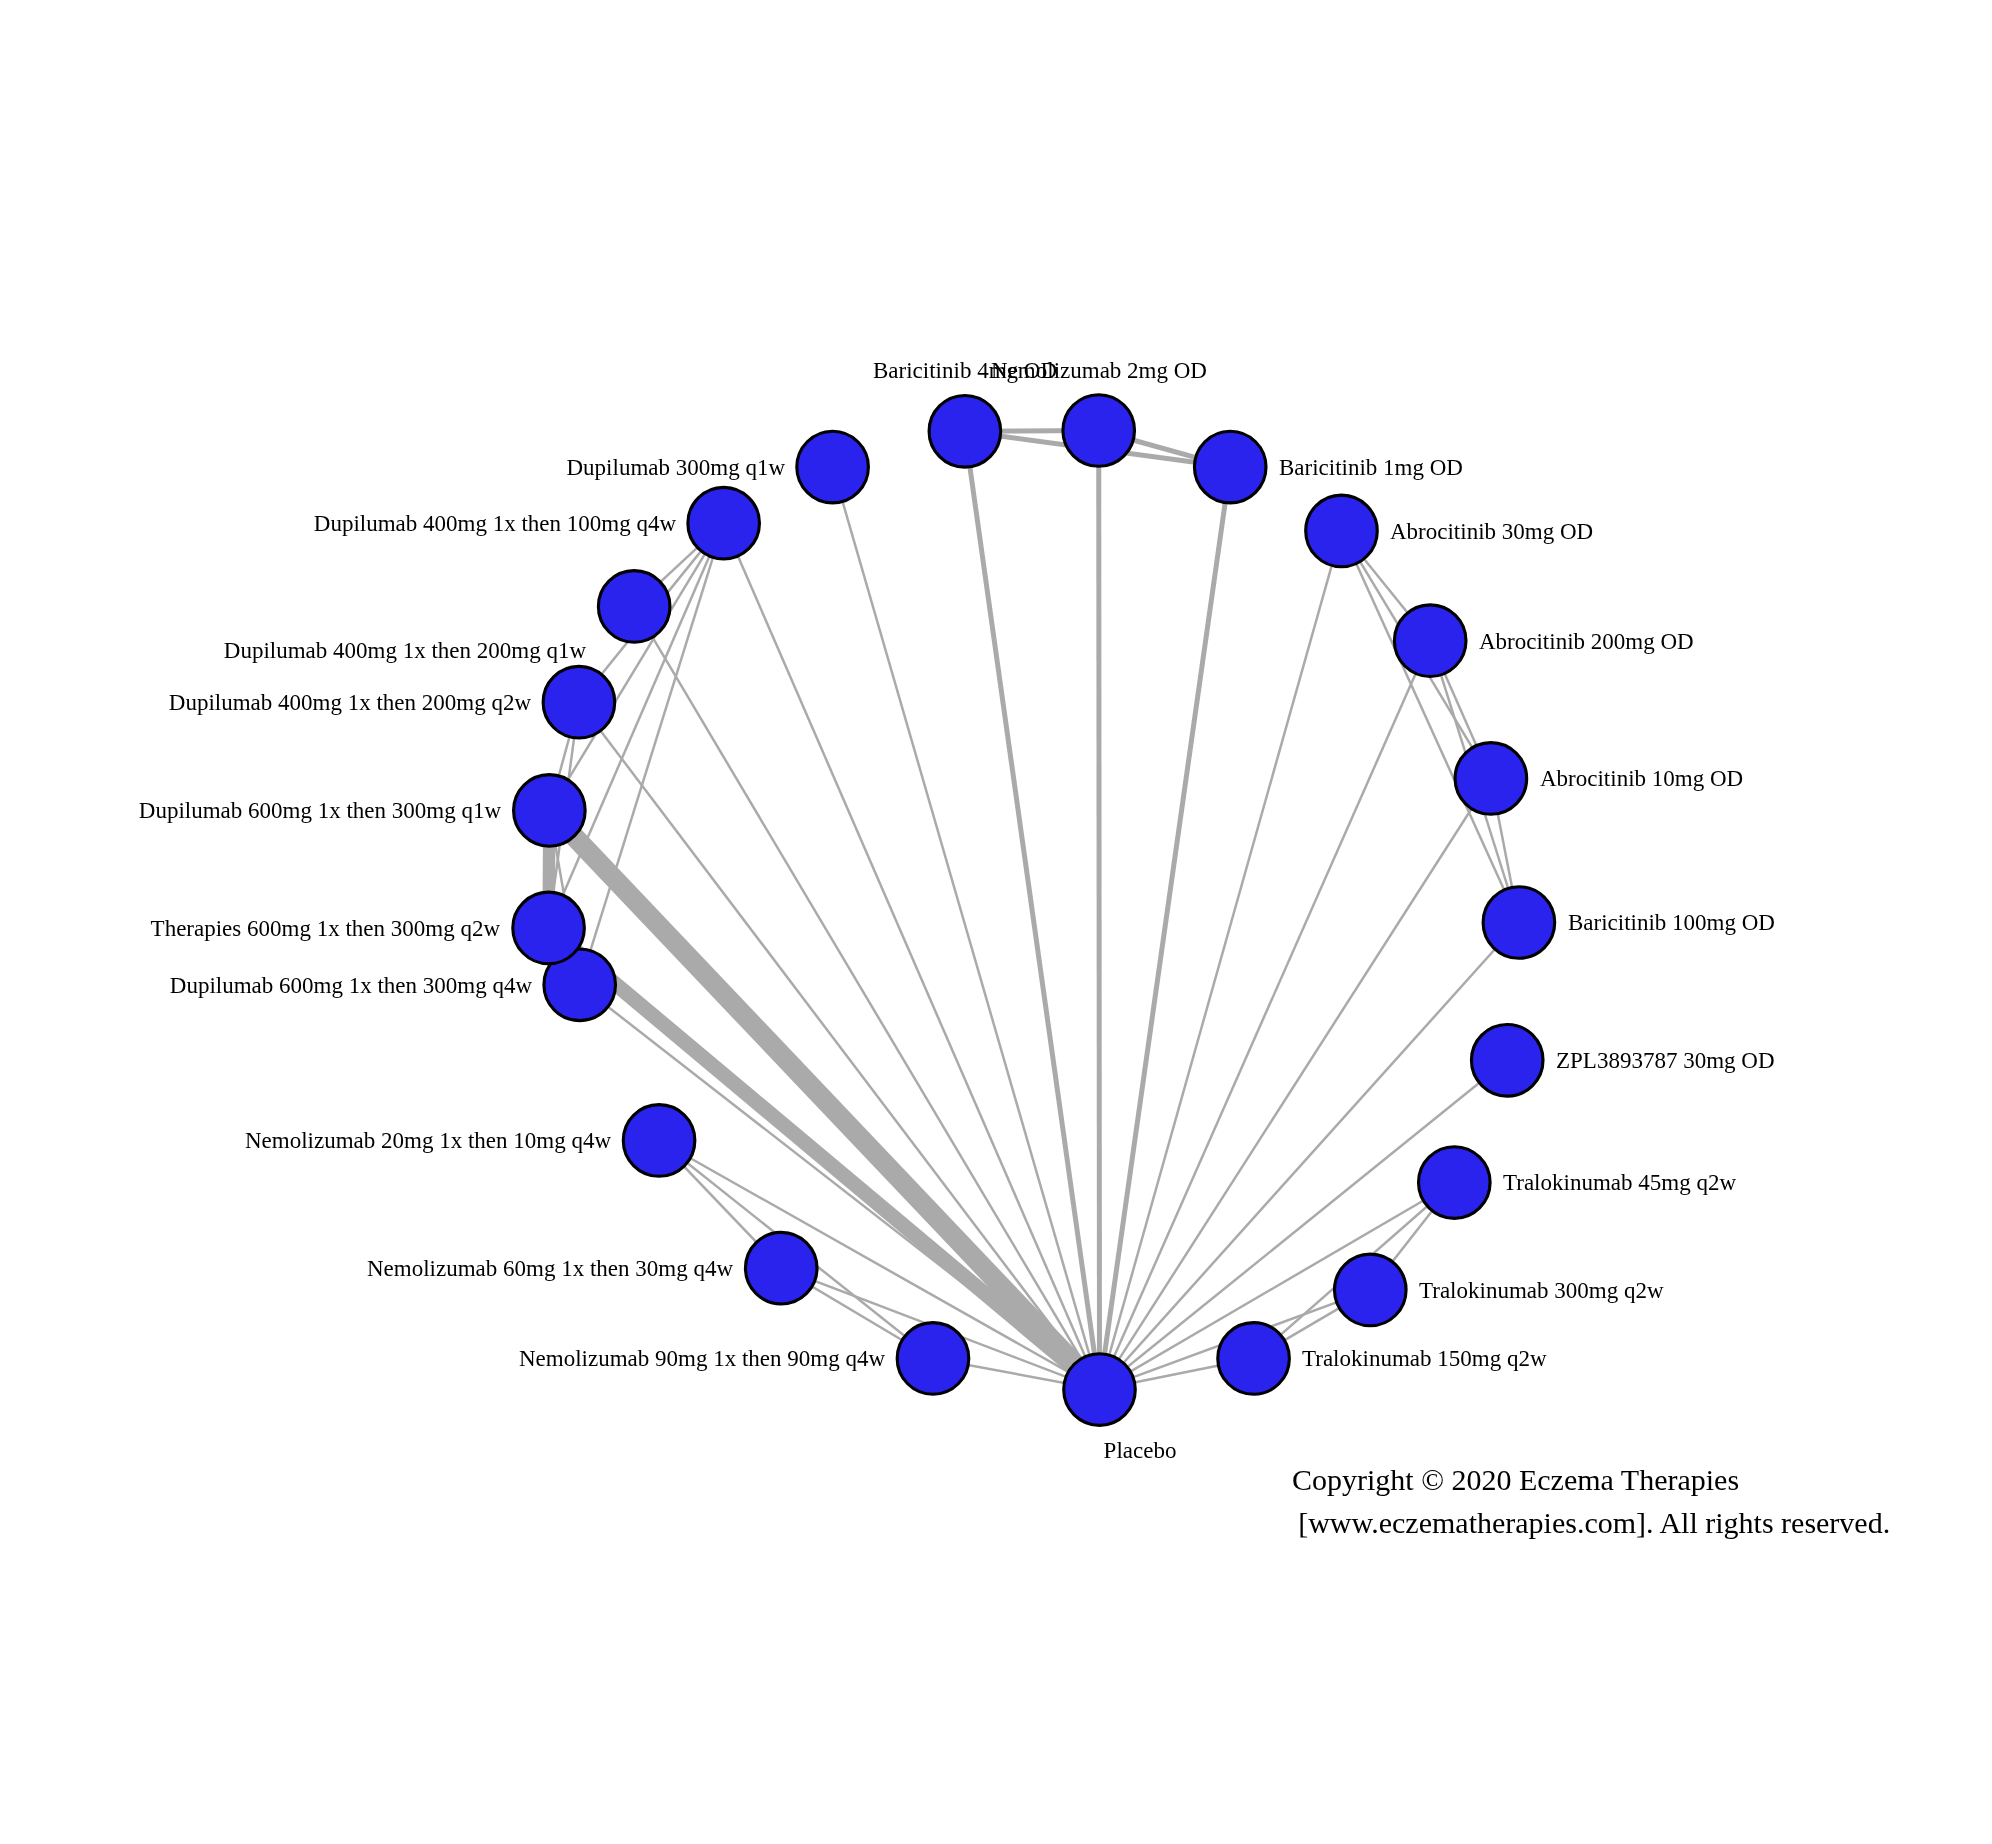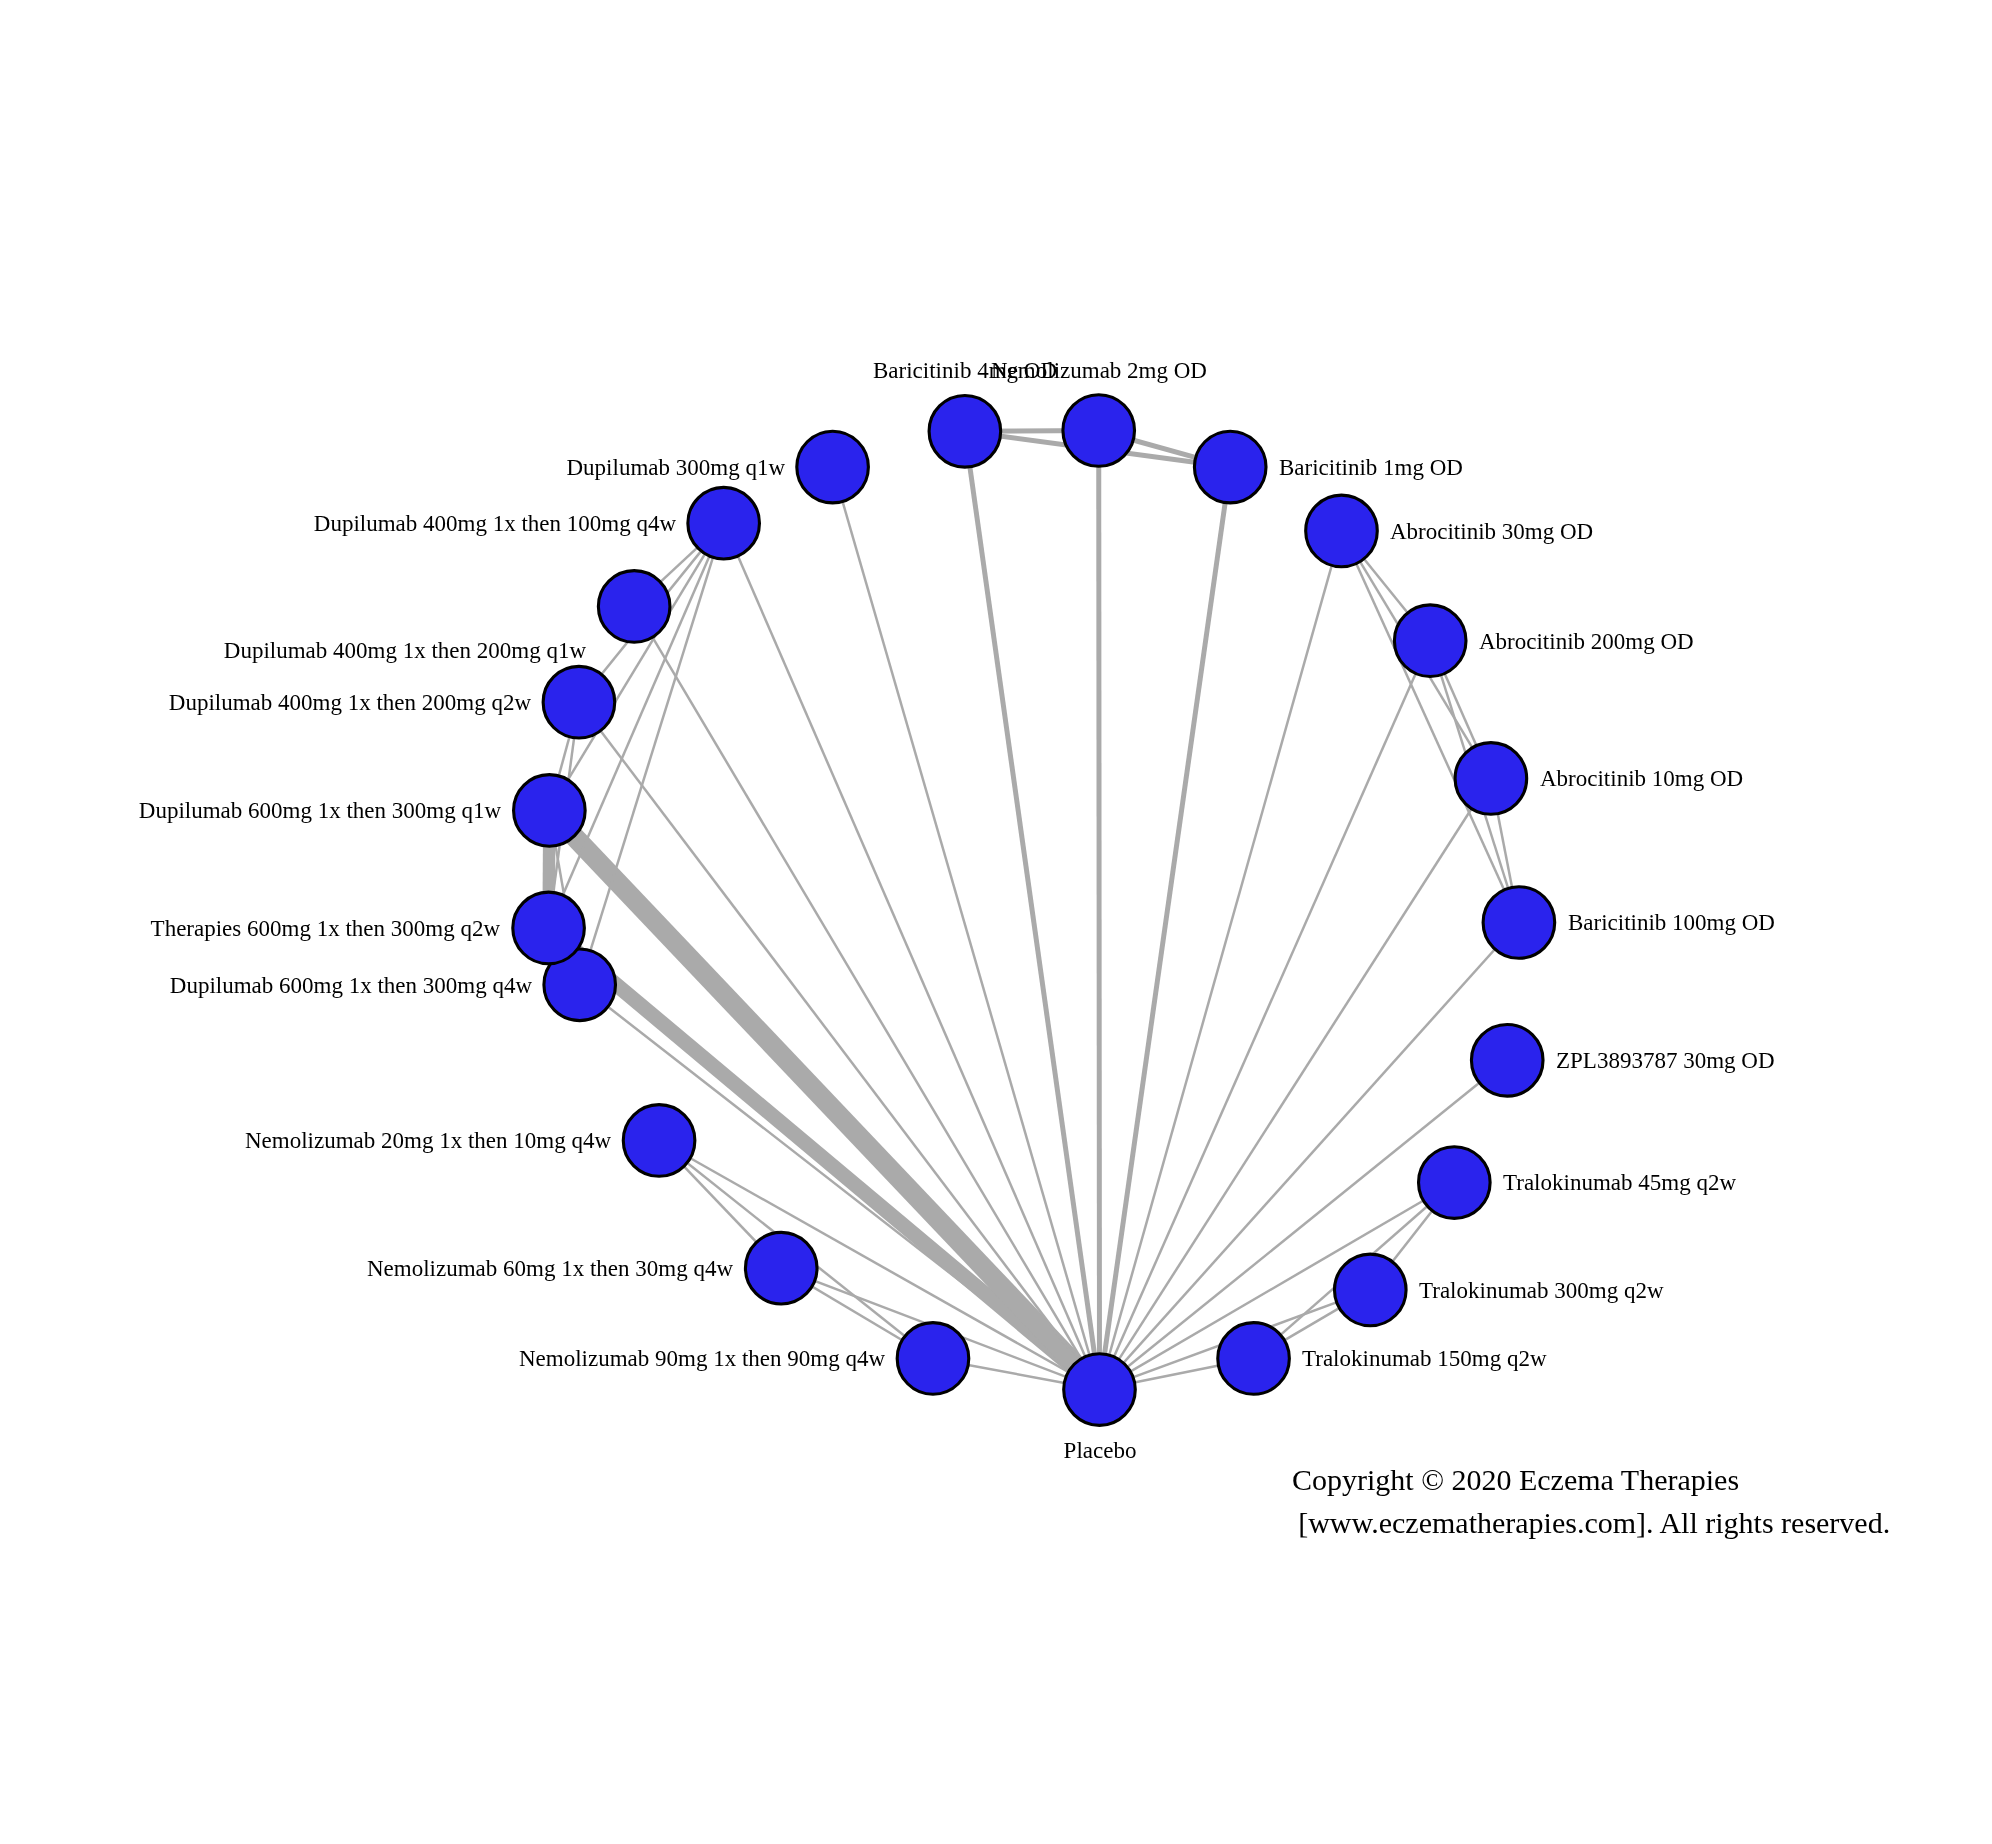--- a/index.html
+++ b/index.html
@@ -102,21 +102,21 @@
         <ellipse cx="1838" cy="823" rx="46" ry="46" fill="#2a23ed" stroke="#000000" stroke-width="4"></ellipse>
         <ellipse cx="1916" cy="1000" rx="46" ry="46" fill="#2a23ed" stroke="#000000" stroke-width="4"></ellipse>
         <ellipse cx="1952" cy="1185" rx="46" ry="46" fill="#2a23ed" stroke="#000000" stroke-width="4"></ellipse>
         <ellipse cx="1937" cy="1362" rx="46" ry="46" fill="#2a23ed" stroke="#000000" stroke-width="4"></ellipse>
         <ellipse cx="1869" cy="1519" rx="46" ry="46" fill="#2a23ed" stroke="#000000" stroke-width="4"></ellipse>
         <ellipse cx="1761" cy="1657" rx="46" ry="46" fill="#2a23ed" stroke="#000000" stroke-width="4"></ellipse>
         <ellipse cx="1611" cy="1745" rx="46" ry="46" fill="#2a23ed" stroke="#000000" stroke-width="4"></ellipse>
       </g>
   </svg>
   <div id="labels-layer">
-      <div class="nodelabel nl-center" style="left: 1100px; top: 1450px;">Placebo</div>
+      <div class="nodelabel nl-center" style="left: 1140px; top: 1450px;">Placebo</div>
       <div class="nodelabel nl-left" style="left: 885px; top: 1358px;">Nemolizumab 90mg 1x then 90mg q4w</div>
       <div class="nodelabel nl-left" style="left: 733px; top: 1268px;">Nemolizumab 60mg 1x then 30mg q4w</div>
       <div class="nodelabel nl-left" style="left: 611px; top: 1140px;">Nemolizumab 20mg 1x then 10mg q4w</div>
       <div class="nodelabel nl-left" style="left: 532px; top: 985px;">Dupilumab 600mg 1x then 300mg q4w</div>
       <div class="nodelabel nl-left" style="left: 500px; top: 928px;">Therapies 600mg 1x then 300mg q2w</div>
       <div class="nodelabel nl-left" style="left: 501px; top: 810px;">Dupilumab 600mg 1x then 300mg q1w</div>
       <div class="nodelabel nl-left" style="left: 531px; top: 702px;">Dupilumab 400mg 1x then 200mg q2w</div>
       <div class="nodelabel nl-left" style="left: 586px; top: 606px; margin-top: 44px;">Dupilumab 400mg 1x then 200mg q1w</div>
       <div class="nodelabel nl-left" style="left: 676px; top: 523px;">Dupilumab 400mg 1x then 100mg q4w</div>
       <div class="nodelabel nl-left" style="left: 785px; top: 467px;">Dupilumab 300mg q1w</div>

